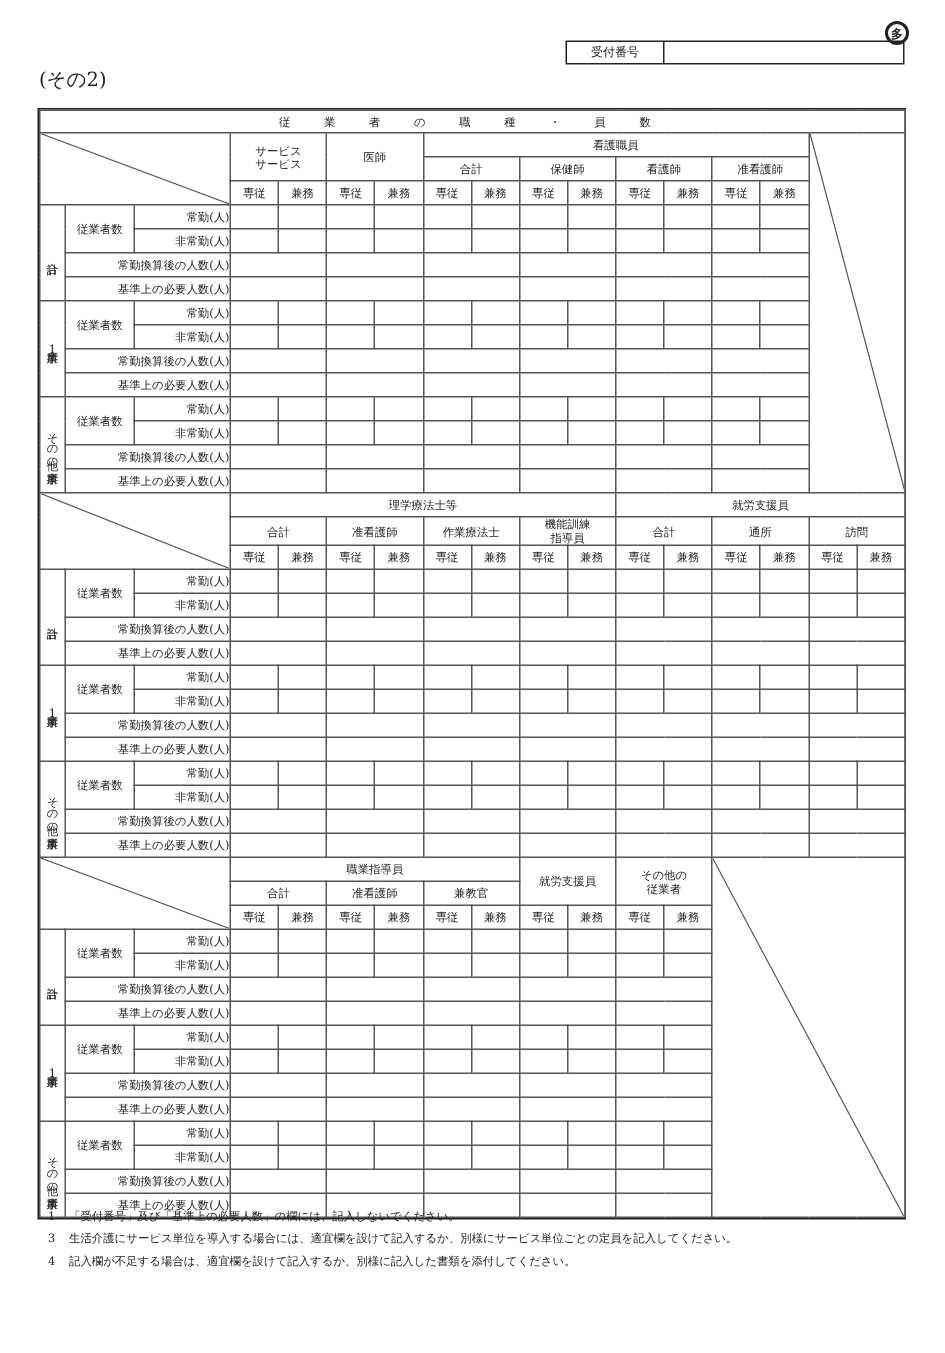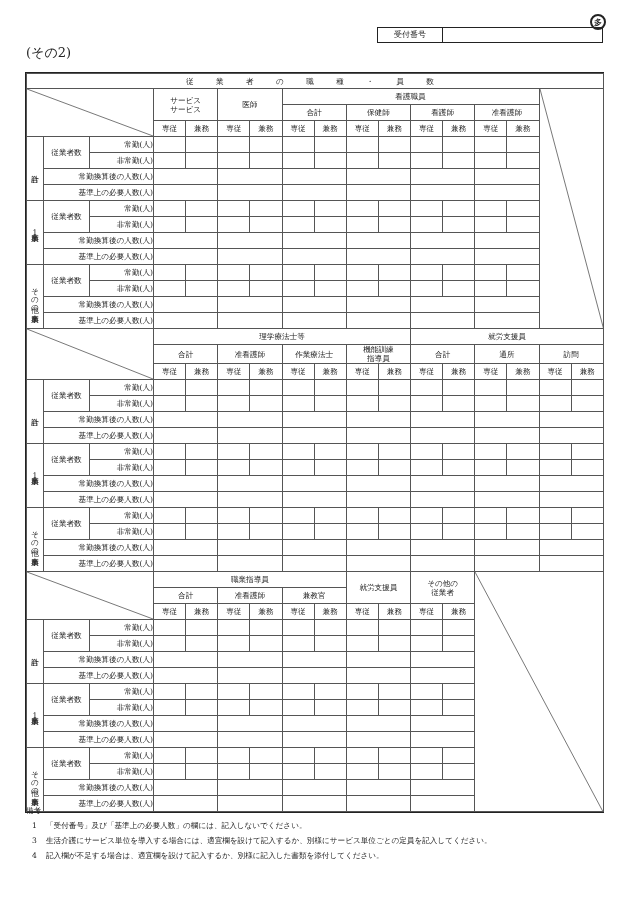--- a/index.html
+++ b/index.html
@@ -597,19 +597,18 @@
           <td colspan="2"></td>
           <td colspan="2"></td>
           <td colspan="2"></td>
           <td colspan="2"></td>
         </tr>
       </tbody>
 </table>
 </div>
 
 <div class="abs notes">
-  <div>備考</div>
   <div id="notes-list">
       <div class="item"><span class="num">1</span><span>「受付番号」及び「基準上の必要人数」の欄には、記入しないでください。</span></div>
       <div class="item"><span class="num">3</span><span>生活介護にサービス単位を導入する場合には、適宜欄を設けて記入するか、別様にサービス単位ごとの定員を記入してください。</span></div>
       <div class="item"><span class="num">4</span><span>記入欄が不足する場合は、適宜欄を設けて記入するか、別様に記入した書類を添付してください。</span></div>
     </div>
 </div>
 
 </body></html>

